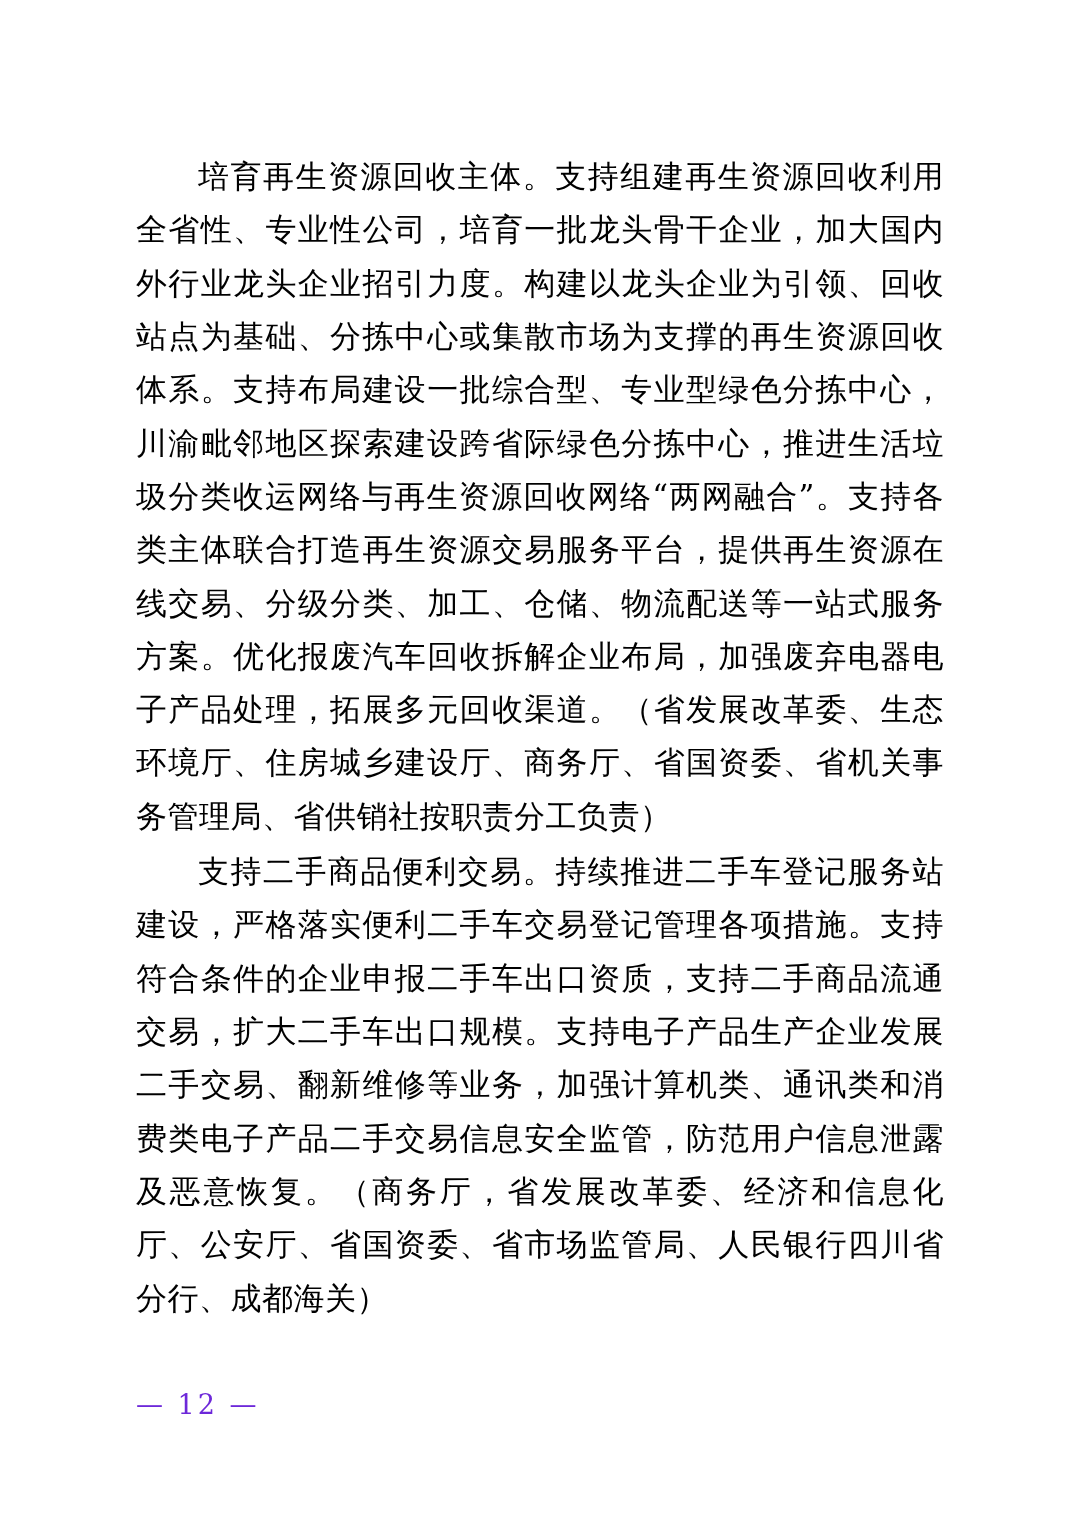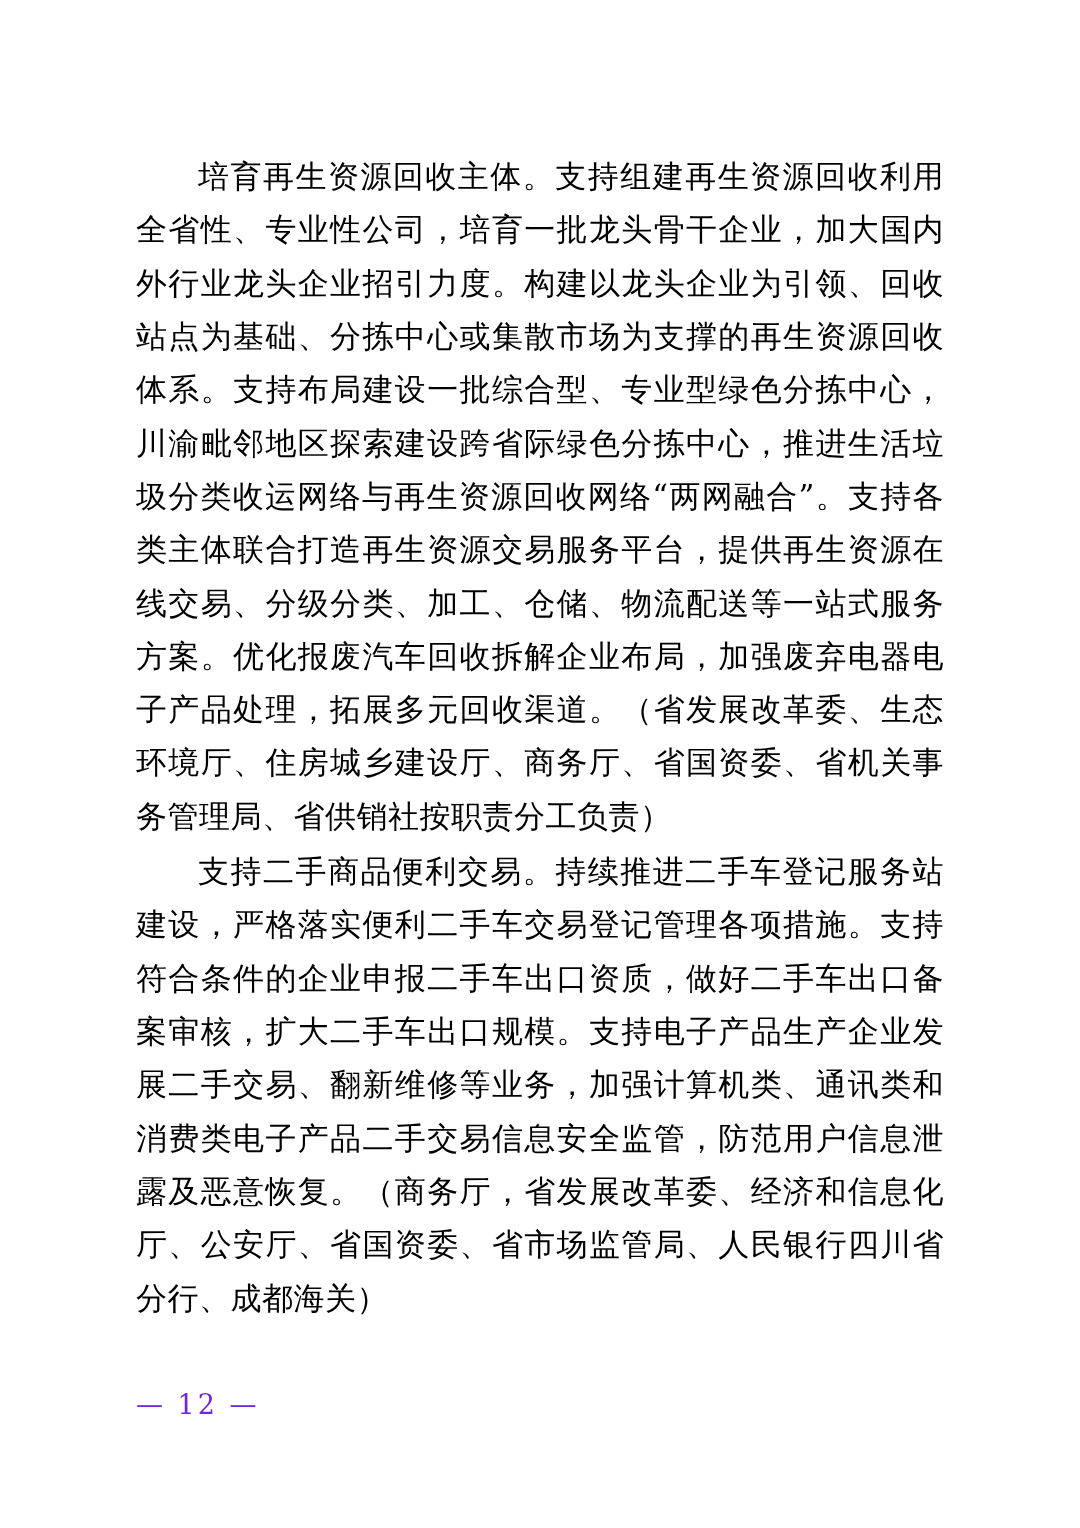--- a/index.html
+++ b/index.html
@@ -52,16 +52,16 @@
     color: #6d28d9;
     white-space: nowrap;
   }
 </style>
 </head>
 <body>
 
 <div class="page">
   <div class="doc-body">
     <p class="para">培育再生资源回收主体。支持组建再生资源回收利用全省性、专业性公司，培育一批龙头骨干企业，加大国内外行业龙头企业招引力度。构建以龙头企业为引领、回收站点为基础、分拣中心或集散市场为支撑的再生资源回收体系。支持布局建设一批综合型、专业型绿色分拣中心，川渝毗邻地区探索建设跨省际绿色分拣中心，推进生活垃圾分类收运网络与再生资源回收网络“两网融合”。支持各类主体联合打造再生资源交易服务平台，提供再生资源在线交易、分级分类、加工、仓储、物流配送等一站式服务方案。优化报废汽车回收拆解企业布局，加强废弃电器电子产品处理，拓展多元回收渠道。（省发展改革委、生态环境厅、住房城乡建设厅、商务厅、省国资委、省机关事务管理局、省供销社按职责分工负责）</p>
-    <p class="para">支持二手商品便利交易。持续推进二手车登记服务站建设，严格落实便利二手车交易登记管理各项措施。支持符合条件的企业申报二手车出口资质，做好二手车出口备案审核，扩大二手车出口规模。支持电子产品生产企业发展二手交易、翻新维修等业务，加强计算机类、通讯类和消费类电子产品二手交易信息安全监管，防范用户信息泄露及恶意恢复。（商务厅，省发展改革委、经济和信息化厅、公安厅、省国资委、省市场监管局、人民银行四川省分行、成都海关）</p>
+    <p class="para">支持二手商品便利交易。持续推进二手车登记服务站建设，严格落实便利二手车交易登记管理各项措施。支持符合条件的企业申报二手车出口资质，支持二手商品流通交易，扩大二手车出口规模。支持电子产品生产企业发展二手交易、翻新维修等业务，加强计算机类、通讯类和消费类电子产品二手交易信息安全监管，防范用户信息泄露及恶意恢复。（商务厅，省发展改革委、经济和信息化厅、公安厅、省国资委、省市场监管局、人民银行四川省分行、成都海关）</p>
   </div>
   <div class="page-number">— 12 —</div>
 </div>
 
 </body></html>

